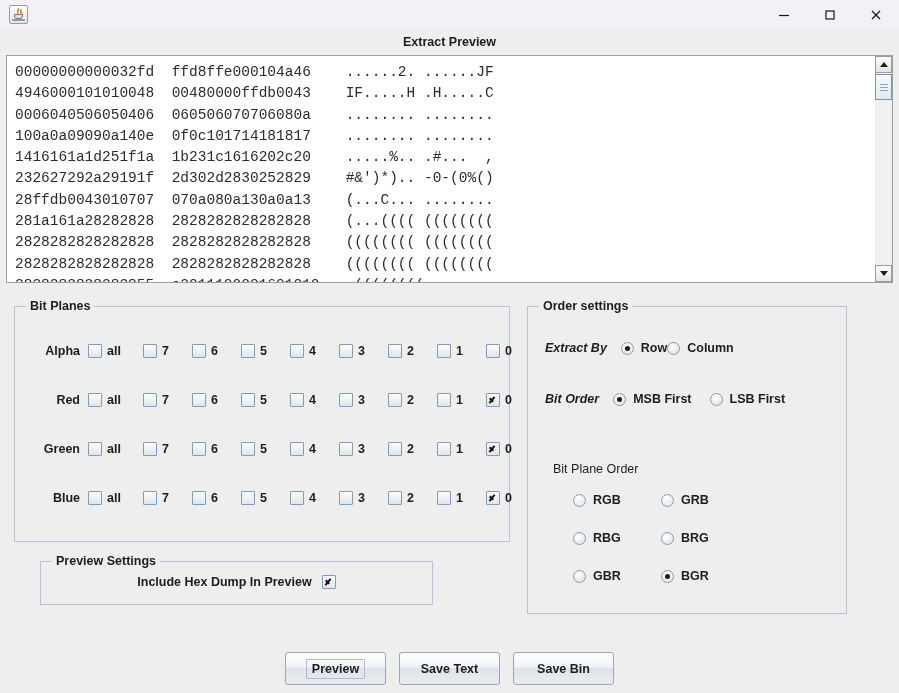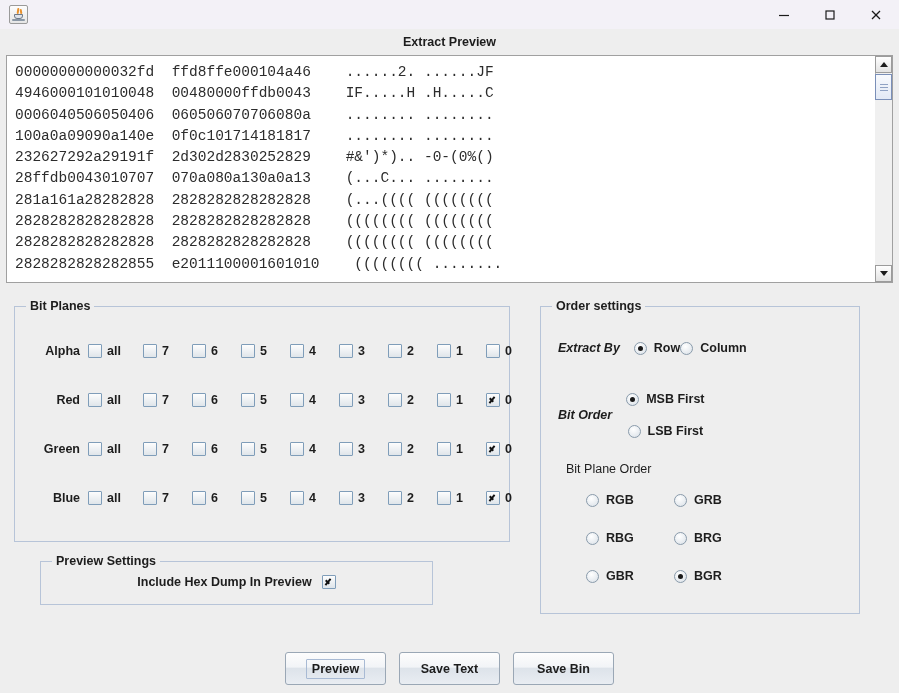--- a/index.html
+++ b/index.html
@@ -126,21 +126,21 @@
     position:absolute;left:12px;top:0;
     background:#eeeeee;
     padding:0 4px;
     font-size:12.5px;font-weight:bold;color:#1d1d1d;
     line-height:18px;
     z-index:2;
   }
   .panel-body{position:absolute;left:0;right:0;top:9px;bottom:0;}
 
   #bitplanes{left:14px;top:297px;width:496px;height:245px;}
-  #ordersettings{left:527px;top:297px;width:320px;height:317px;margin-left:13px;}
+  #ordersettings{left:527px;top:297px;width:320px;height:317px;}
   #previewsettings{left:40px;top:552px;width:393px;height:53px;}
 
   
   .bp-row{
     position:absolute;height:20px;display:flex;align-items:center;
     left:0;width:100%;
   }
   .bp-label{
     width:74px;text-align:right;
     font-size:12.5px;font-weight:bold;color:#1d1d1d;
@@ -264,20 +264,21 @@
 </div>
 
 <div class="dlg-title">Extract Preview</div>
 
 <div class="hexwrap">
   <div class="hexinner" id="hex-lines">
       <div class="hexline">00000000000032fd  ffd8ffe000104a46    ......2. ......JF</div>
       <div class="hexline">4946000101010048  00480000ffdb0043    IF.....H .H.....C</div>
       <div class="hexline">0006040506050406  060506070706080a    ........ ........</div>
       <div class="hexline">100a0a09090a140e  0f0c101714181817    ........ ........</div>
+      <div class="hexline">1416161a1d251f1a  1b231c1616202c20    .....%.. .#...  ,</div>
       <div class="hexline">232627292a29191f  2d302d2830252829    #&amp;')*).. -0-(0%()</div>
       <div class="hexline">28ffdb0043010707  070a080a130a0a13    (...C... ........</div>
       <div class="hexline">281a161a28282828  2828282828282828    (...(((( ((((((((</div>
       <div class="hexline">2828282828282828  2828282828282828    (((((((( ((((((((</div>
       <div class="hexline">2828282828282828  2828282828282828    (((((((( ((((((((</div>
       <div class="hexline">2828282828282855  e2011100001601010    (((((((( ........</div>
     </div>
   <div class="vscroll">
     <div class="sb-arrow up">
         <div class="tri up"></div>
@@ -469,21 +470,21 @@
             <span>Row</span>
           </div>
           <div class="opt">
             <div class="rb"></div>
             <span>Column</span>
           </div>
         </div>
     </div>
     <div class="opt-row" id="bit-order-row" style="left:18px;top:86px;gap:14px;">
       <div class="opt-label">Bit Order</div>
-      <div id="bit-order-opts" style="display:flex;align-items:center;gap:18px;flex-direction:column;">
+      <div id="bit-order-opts" style="display:flex;align-items:center;gap:18px;">
           <div class="opt">
             <div class="rb selected"></div>
             <span>MSB First</span>
           </div>
           <div class="opt">
             <div class="rb"></div>
             <span>LSB First</span>
           </div>
         </div>
     </div>

